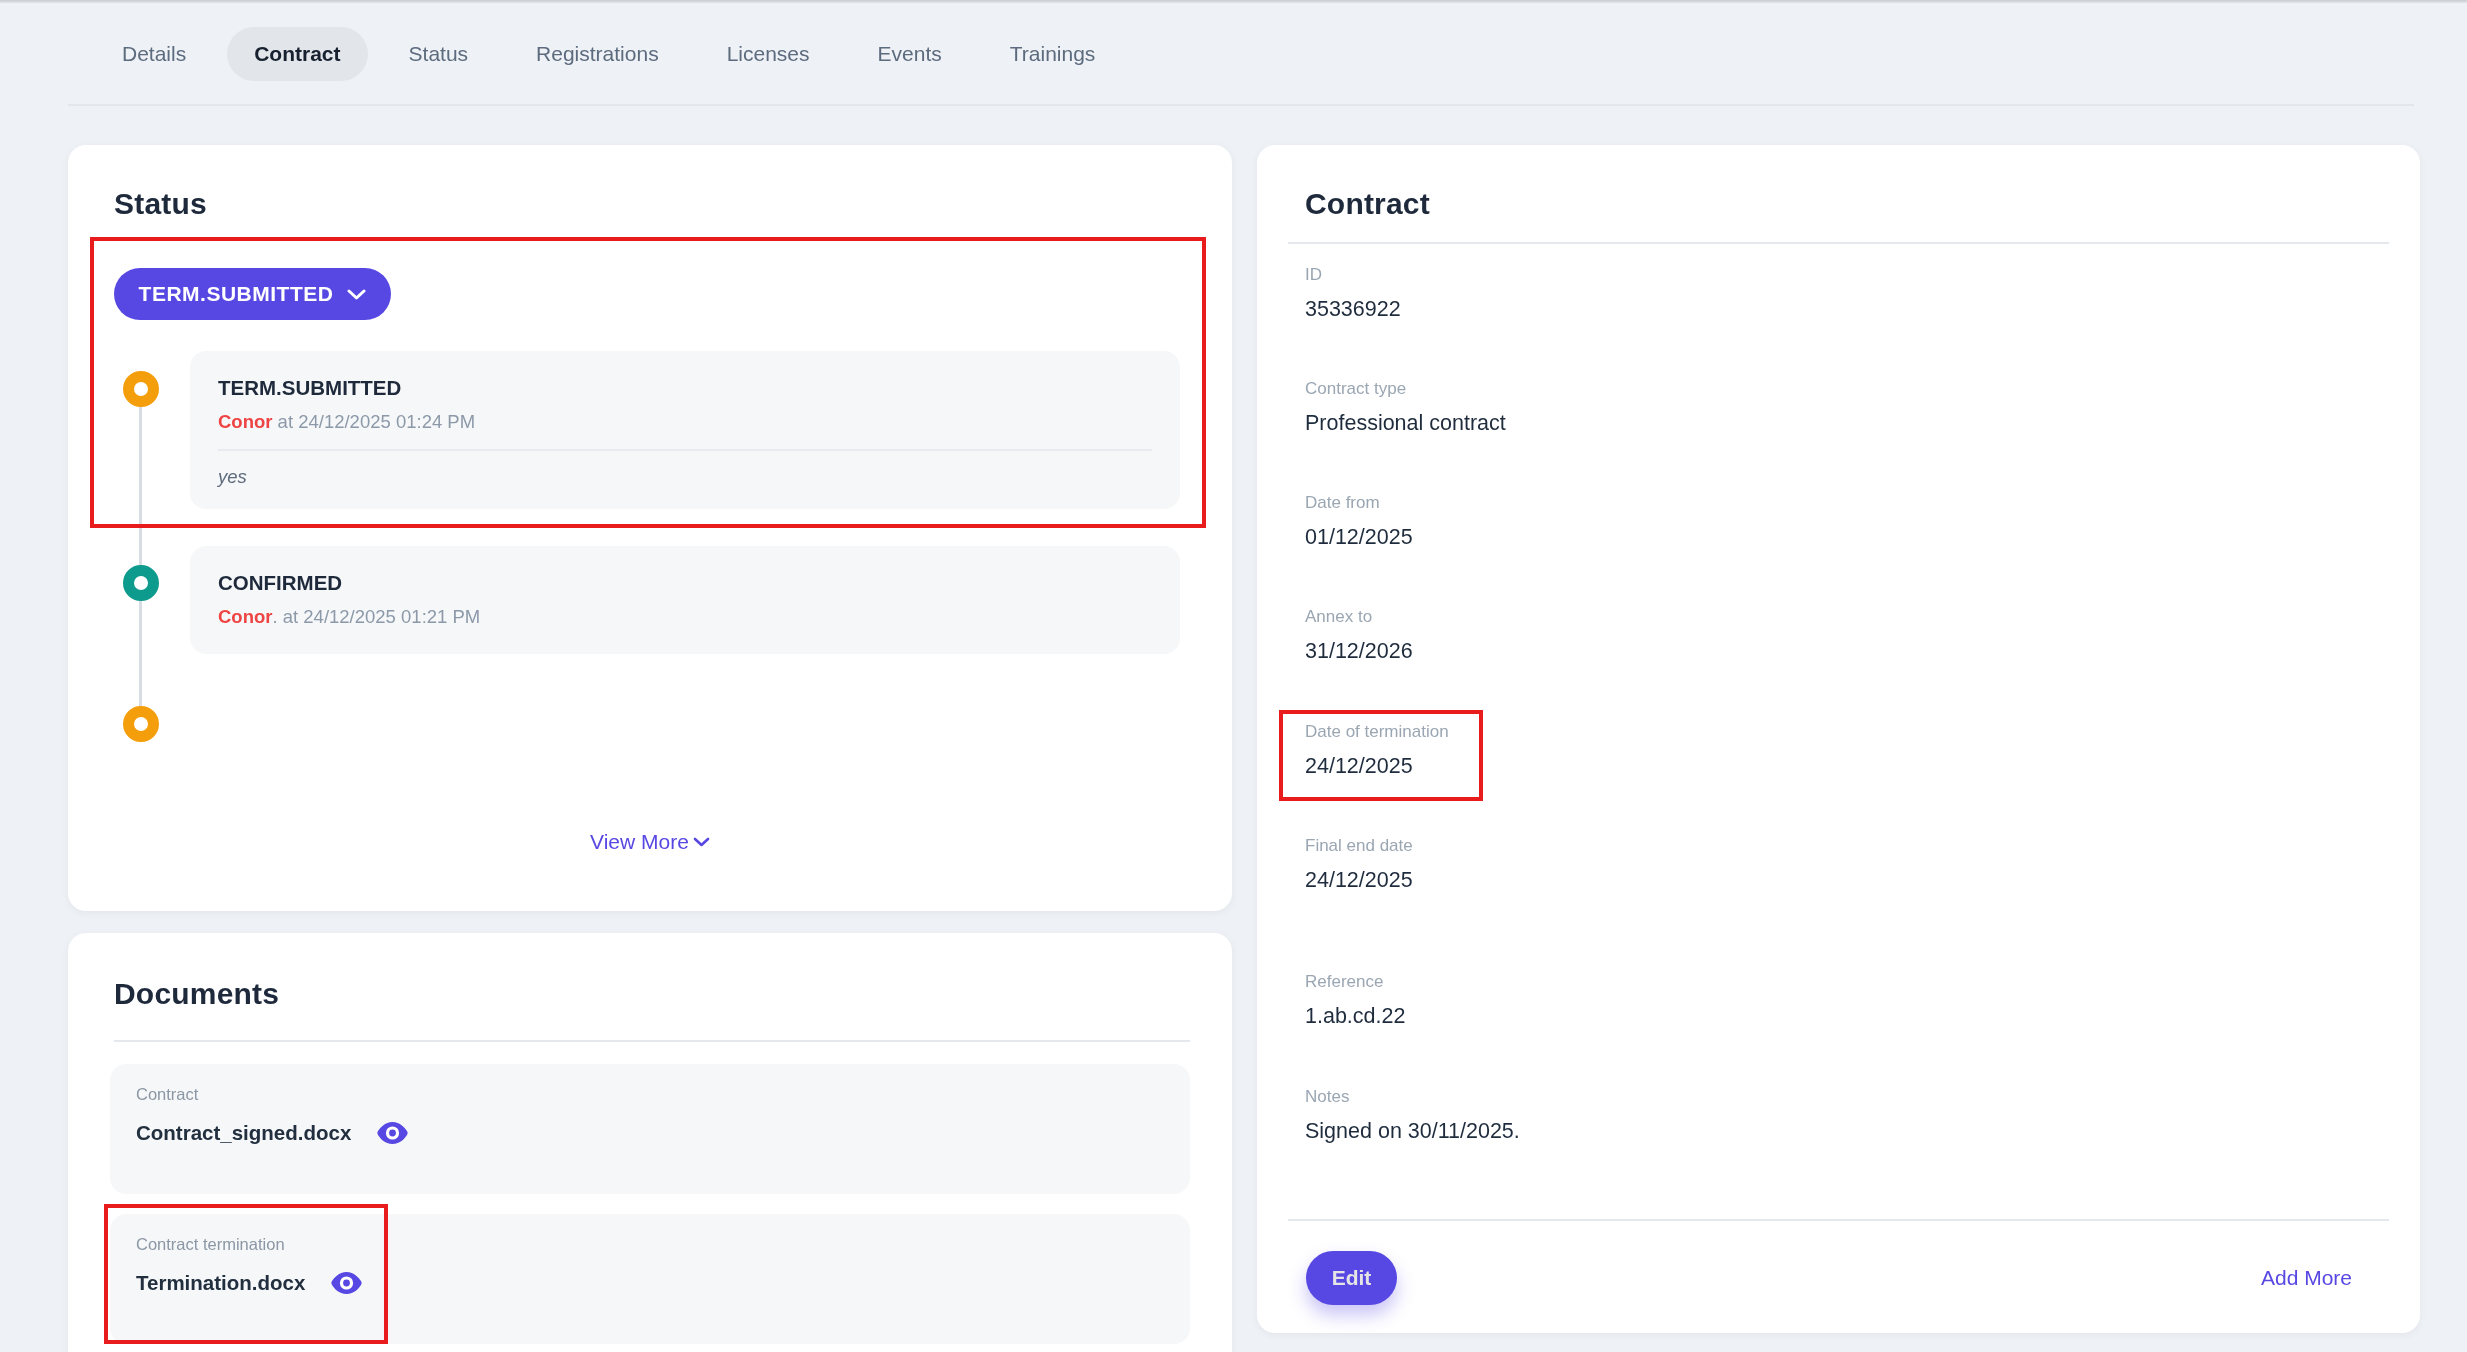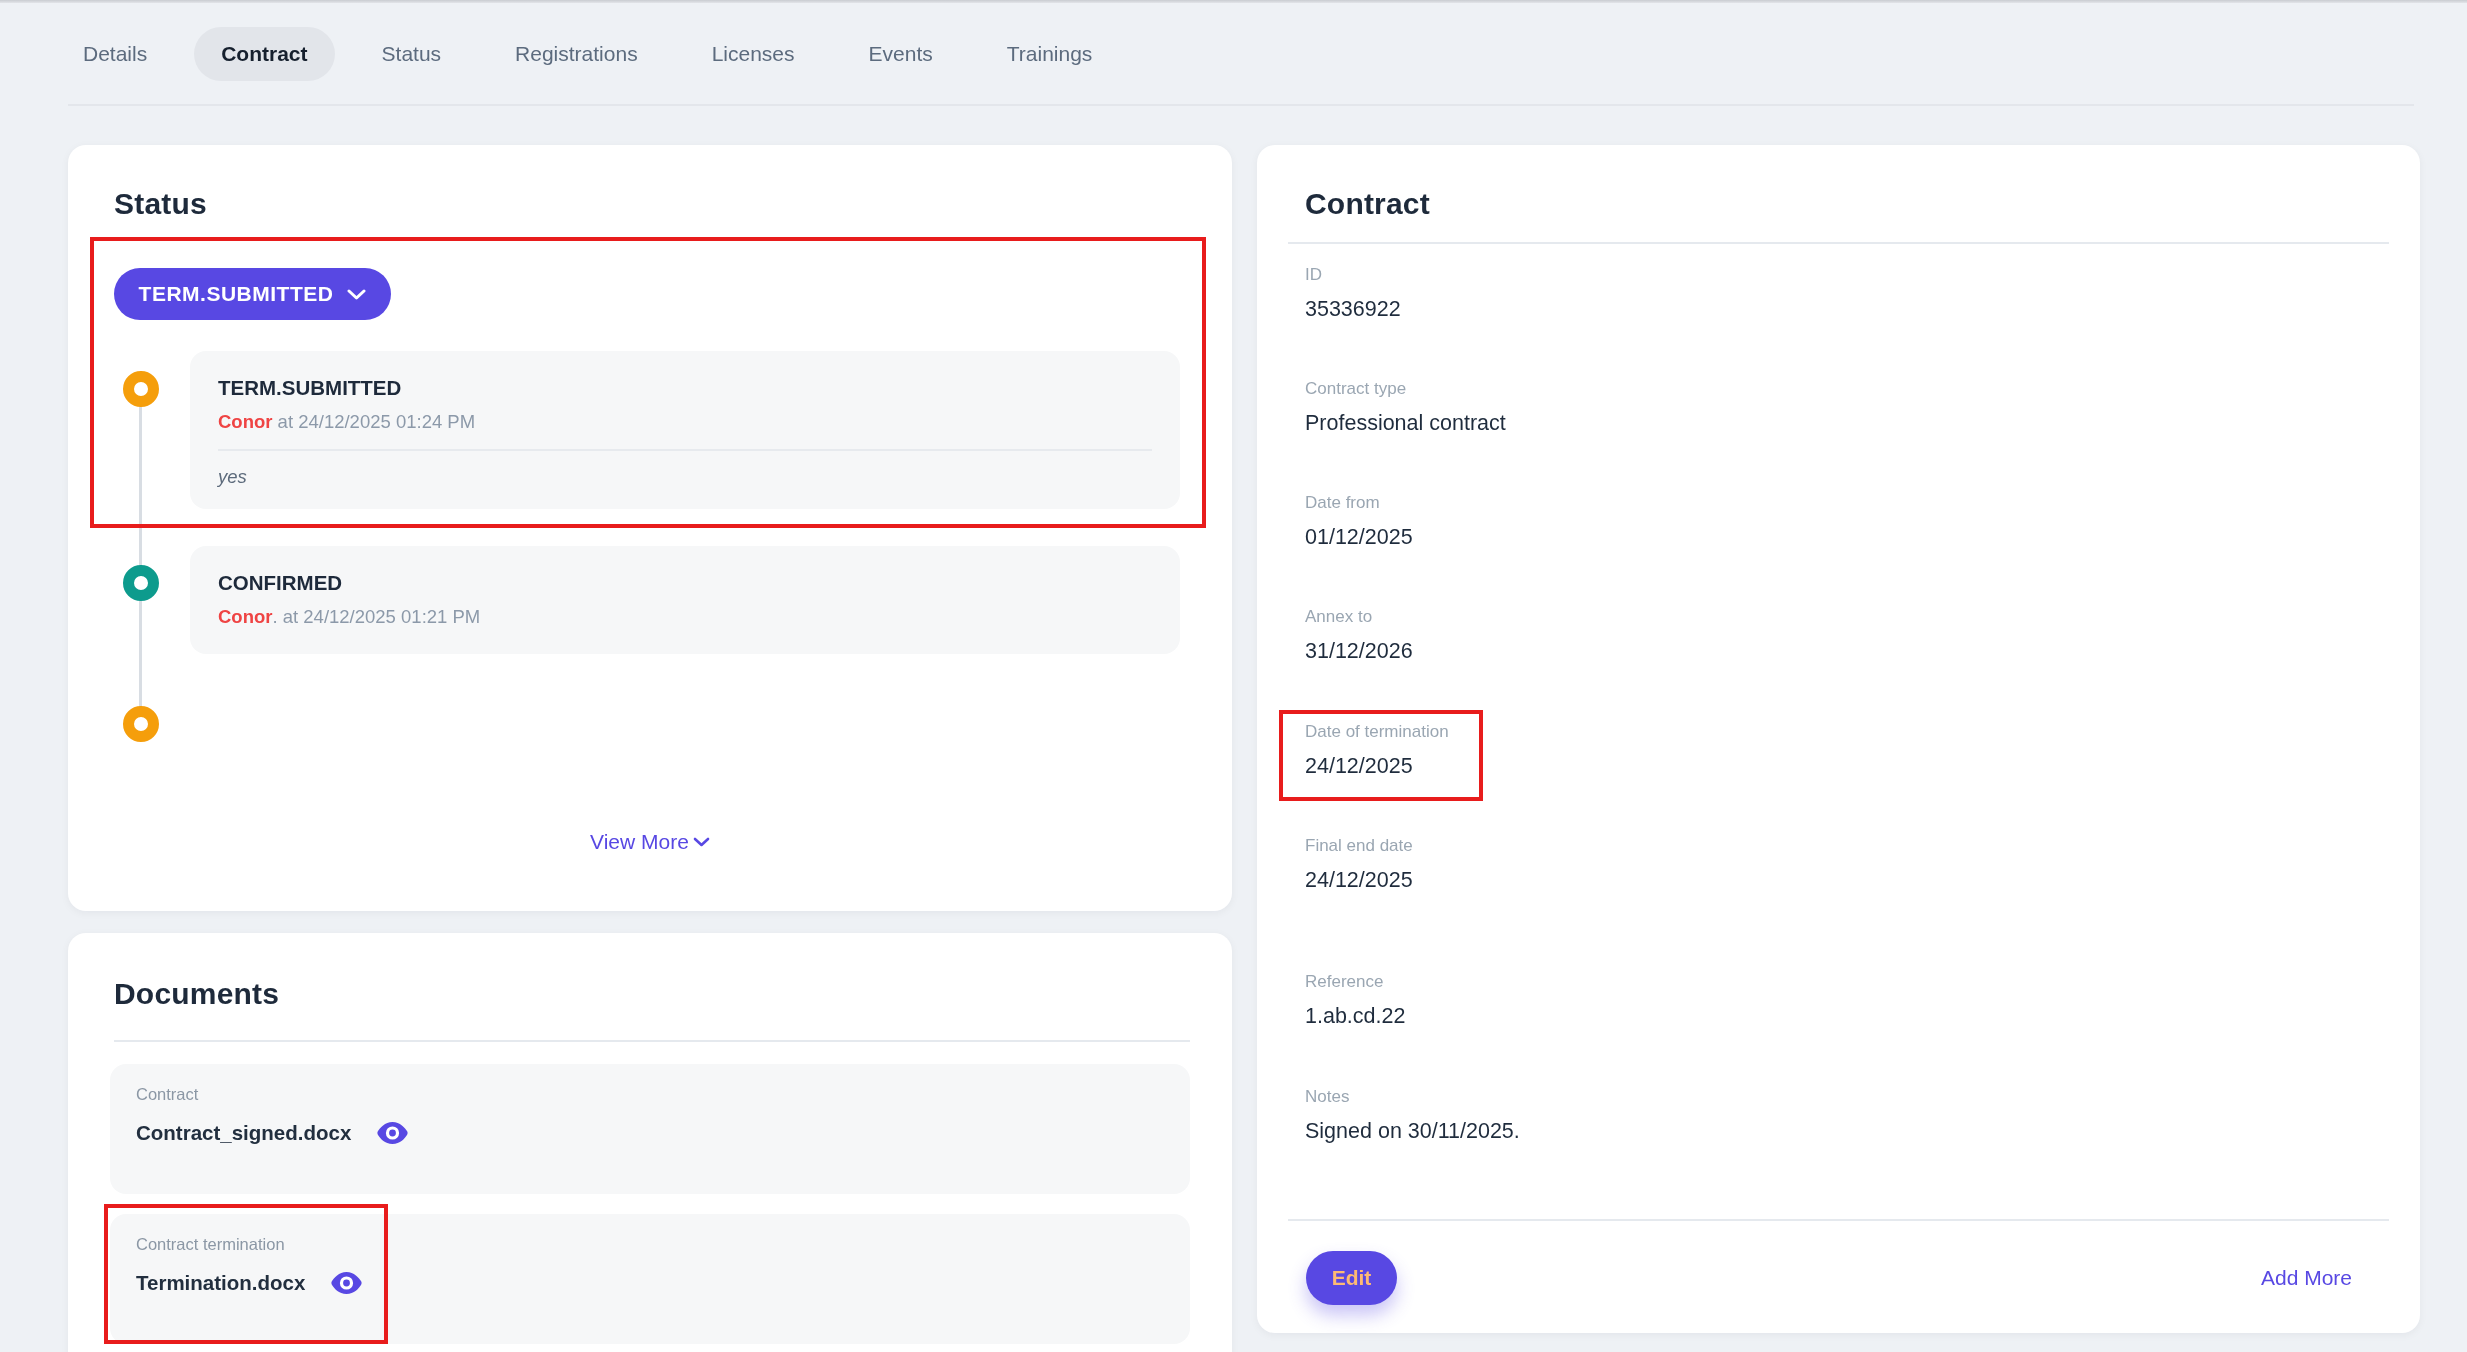--- a/index.html
+++ b/index.html
@@ -9,21 +9,21 @@
     background:#eef1f5;
     font-family:"Liberation Sans", sans-serif;
     color:#1e2a3b;
     overflow:hidden;
   }
   .top-edge { position:absolute; top:0; left:0; right:0; height:3px;
     background:linear-gradient(#c9ccd1,#e3e5e9); }
 
   
   .tabbar { position:absolute; top:3px; left:0; right:0; height:101px;
-    display:flex; align-items:center; padding-left:56px; gap:20px; }
+    display:flex; align-items:center; padding-left:95px; gap:14px; }
   .tab { font-size:21px; font-weight:500; color:#5c6b7e; padding:15px 27px;
     border-radius:28px; cursor:pointer; white-space:nowrap; }
   .tab.active { background:#e2e5ea; color:#16202e; font-weight:600; }
   .tab-divider { position:absolute; top:104px; left:68px; width:2346px; height:2px;
     background:#e3e6eb; }
 
   
   .card { position:absolute; background:#fff; border-radius:18px;
     box-shadow:0 2px 8px rgba(16,24,40,.05); }
   .card-status   { left:68px;   top:145px; width:1164px; height:766px; }
@@ -82,21 +82,21 @@
   .c-hr-top { top:97px; left:31px; width:1101px; }
   .c-hr-bottom { top:1074px; left:31px; width:1101px; height:1.5px; }
   .field { position:absolute; left:48px; }
   .f-label { font-size:17px; color:#9aa6b2; line-height:24px; }
   .f-value { margin-top:8px; font-size:21.5px; font-weight:500; color:#1f2c3d;
     line-height:28px; }
   .f-id   { top:118px; }  .f-type { top:232px; }  .f-from { top:346px; }
   .f-to   { top:460px; }  .f-term { top:575px; }  .f-final{ top:689px; }
   .f-ref  { top:825px; }  .f-notes{ top:940px; }
   .edit-btn { position:absolute; left:49px; top:1106px; width:91px; height:54px;
-    background:#5848e3; color:#fdba74; border:none; border-radius:27px;
+    background:#5848e3; color:#e5e5e5; border:none; border-radius:27px;
     font-size:21px; font-weight:600; cursor:pointer;
     box-shadow:0 10px 18px rgba(88,72,227,.32);
     font-family:"Liberation Sans", sans-serif; }
   .add-annex { position:absolute; right:68px; top:1121px; color:#5848e3;
     font-size:21px; font-weight:500; cursor:pointer; background:none; border:none;
     font-family:"Liberation Sans", sans-serif; }
 
   
   .annot { position:absolute; border:4px solid #e81c1c; pointer-events:none; }
   .annot-status { left:90px;  top:237px;  width:1116px; height:291px; }

